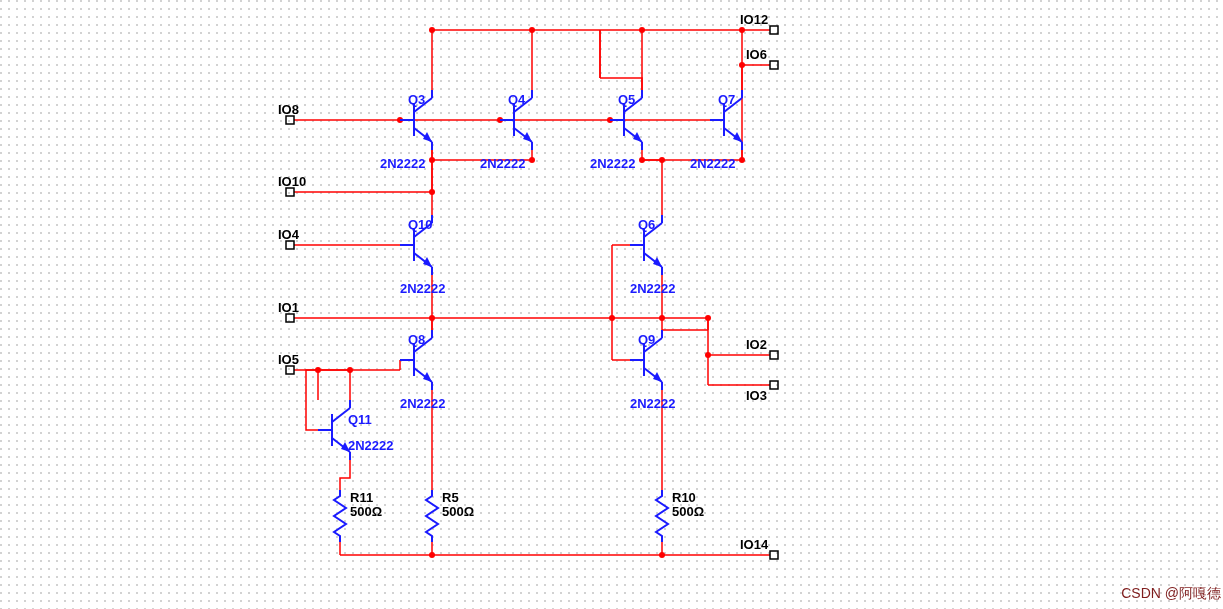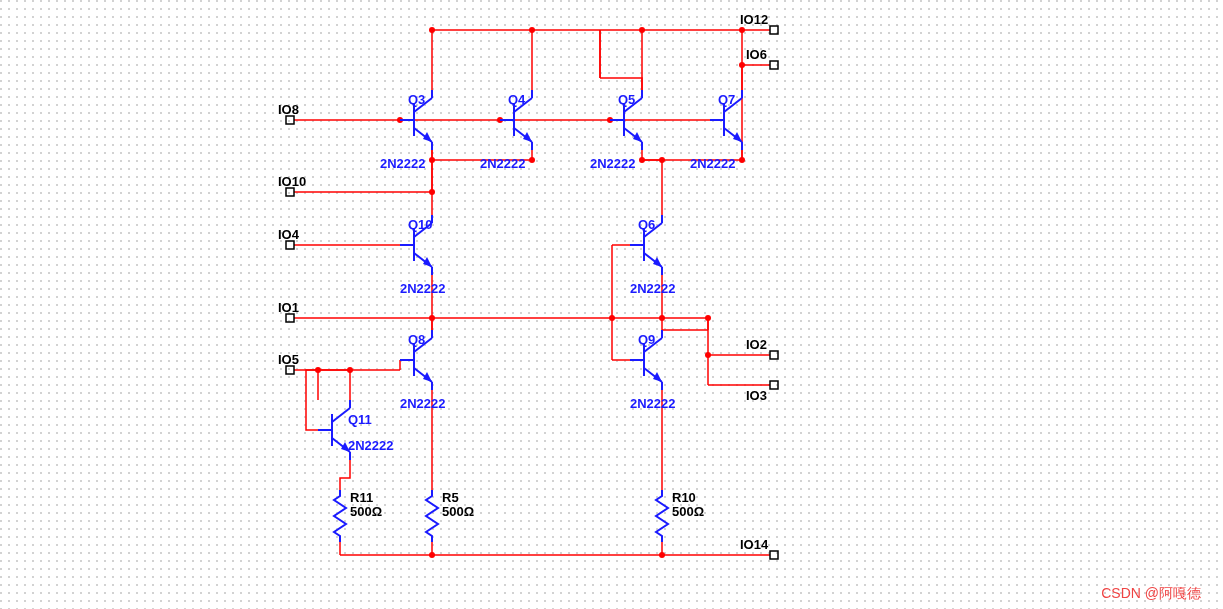--- a/index.html
+++ b/index.html
@@ -6,21 +6,21 @@
 svg{display:block}
 .dotgrid{fill:#999}
 .wire{stroke:#ff0000;stroke-width:1.5;fill:none}
 .dev{stroke:#1a1aff;stroke-width:2;fill:none}
 .devfill{fill:#1a1aff}
 .jdot{fill:#ff0000}
 .reflabel{font:bold 13px Arial;fill:#1a1aff}
 .vallabel{font:bold 13px Arial;fill:#1a1aff}
 .portlabel{font:700 13px Arial;fill:#000}
 .portbox{fill:none;stroke:#000;stroke-width:1.5}
-.watermark{position:absolute;right:22px;bottom:6px;color:#ef4444;font:14px Arial}
+.watermark{position:absolute;right:2px;bottom:6px;color:#7f1d1d;font:14px Arial}
 .rlabel{font:bold 13px Arial;fill:#000}
 </style>
 </head>
 <body>
 
 <svg width="1223" height="609" viewBox="0 0 1223 609">
 <defs>
   <pattern id="dots" x="0" y="0" width="8" height="8" patternUnits="userSpaceOnUse">
     <circle cx="1" cy="1" r="0.8" class="dotgrid"></circle>
   </pattern>

